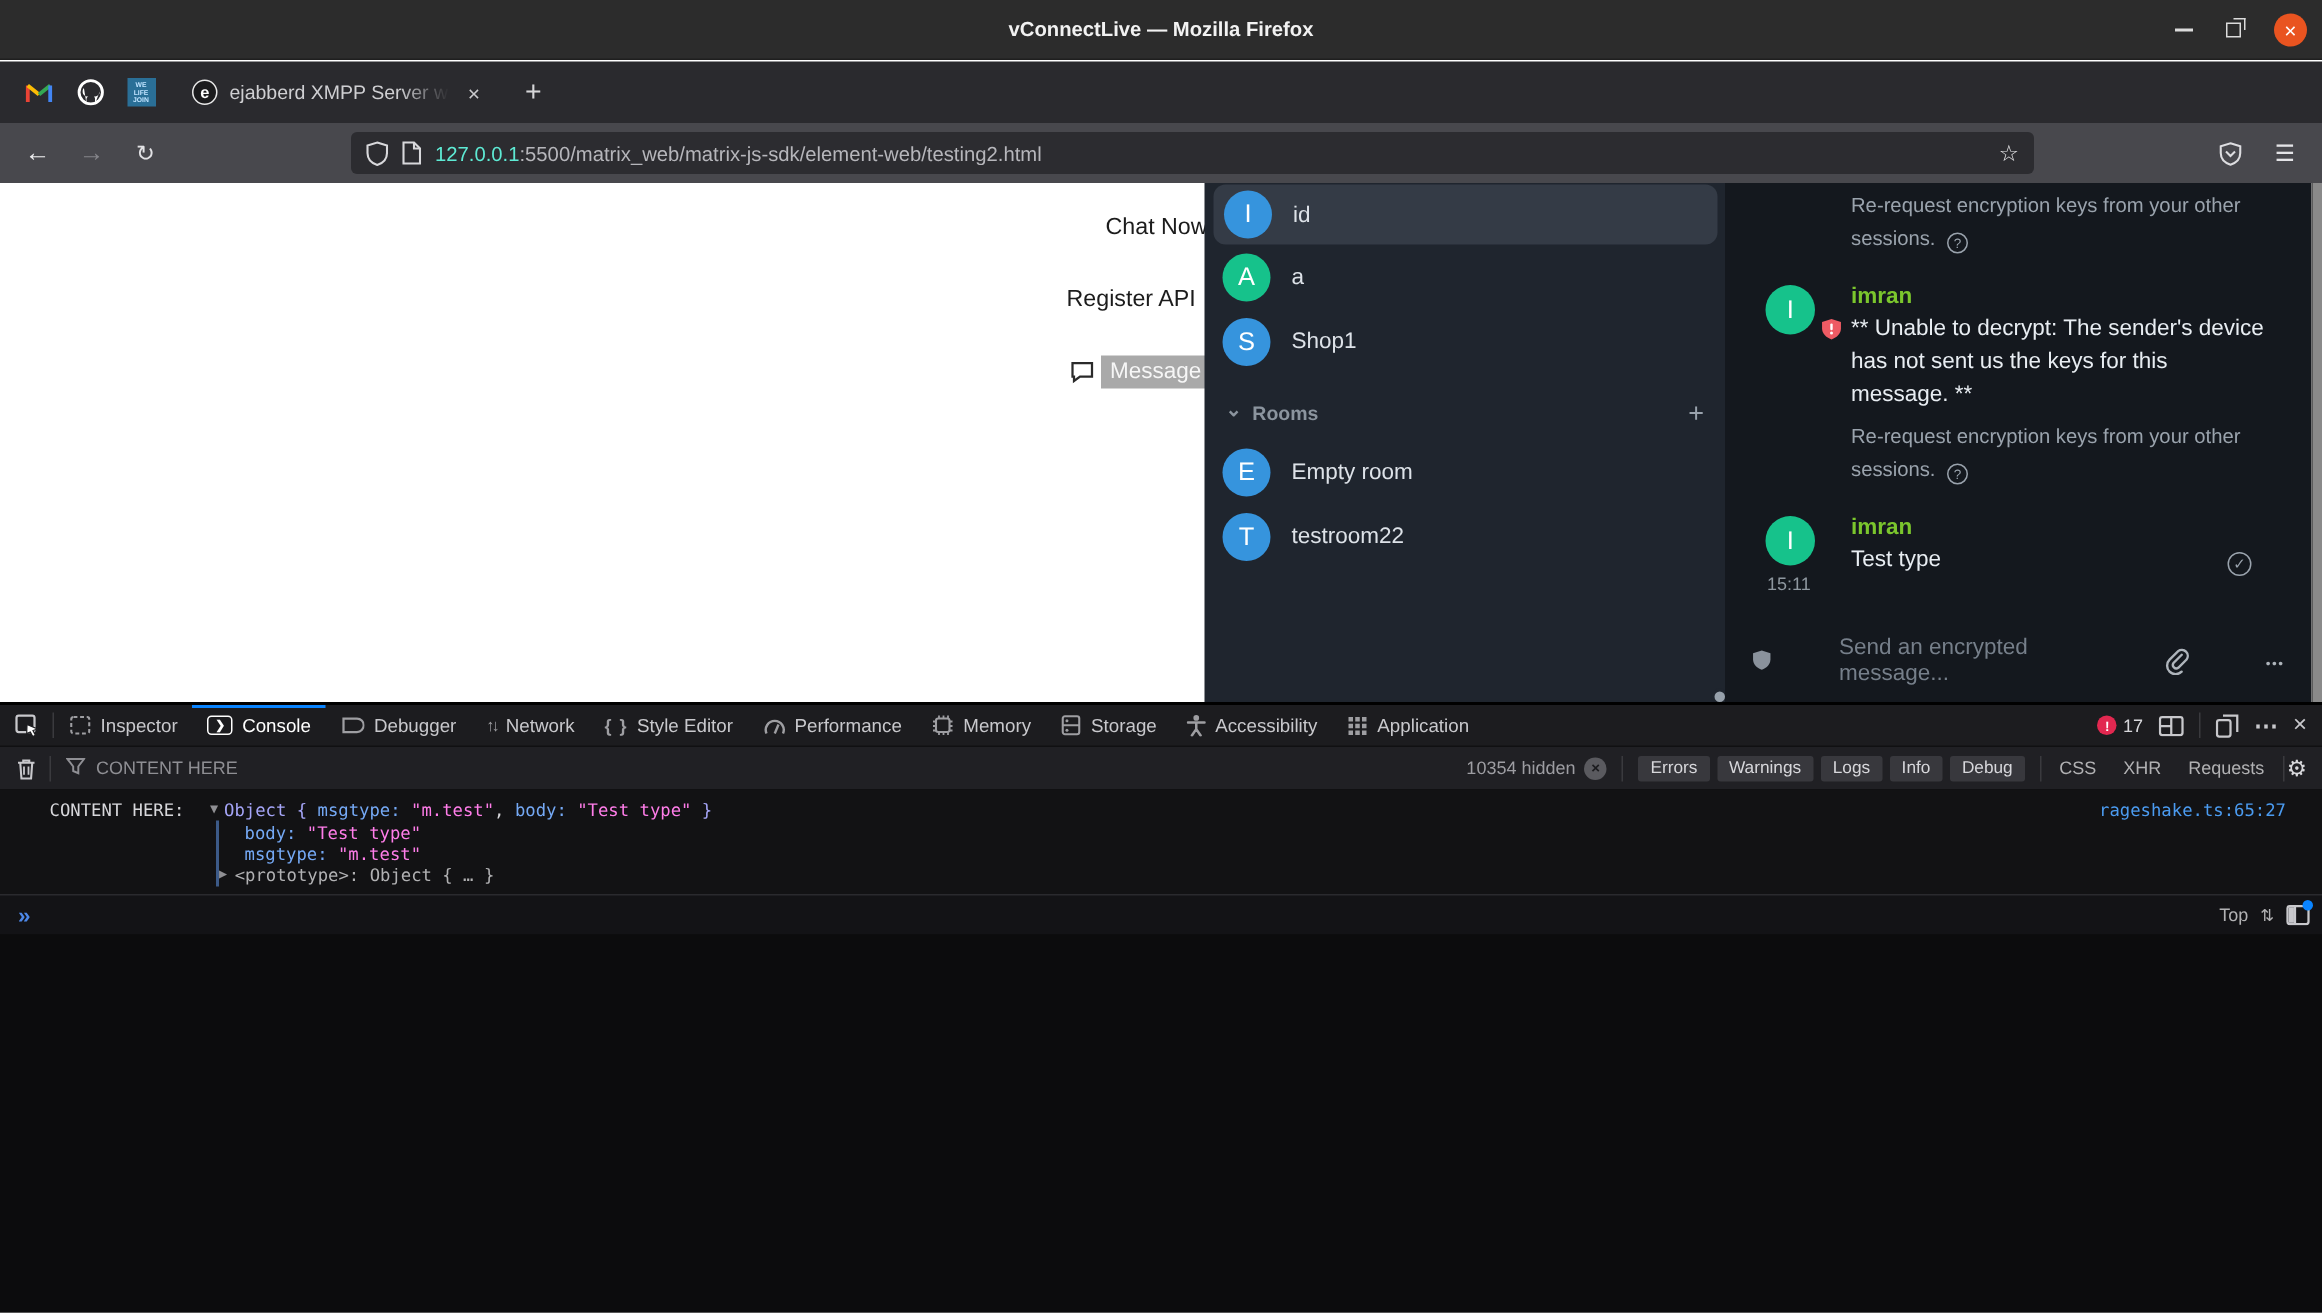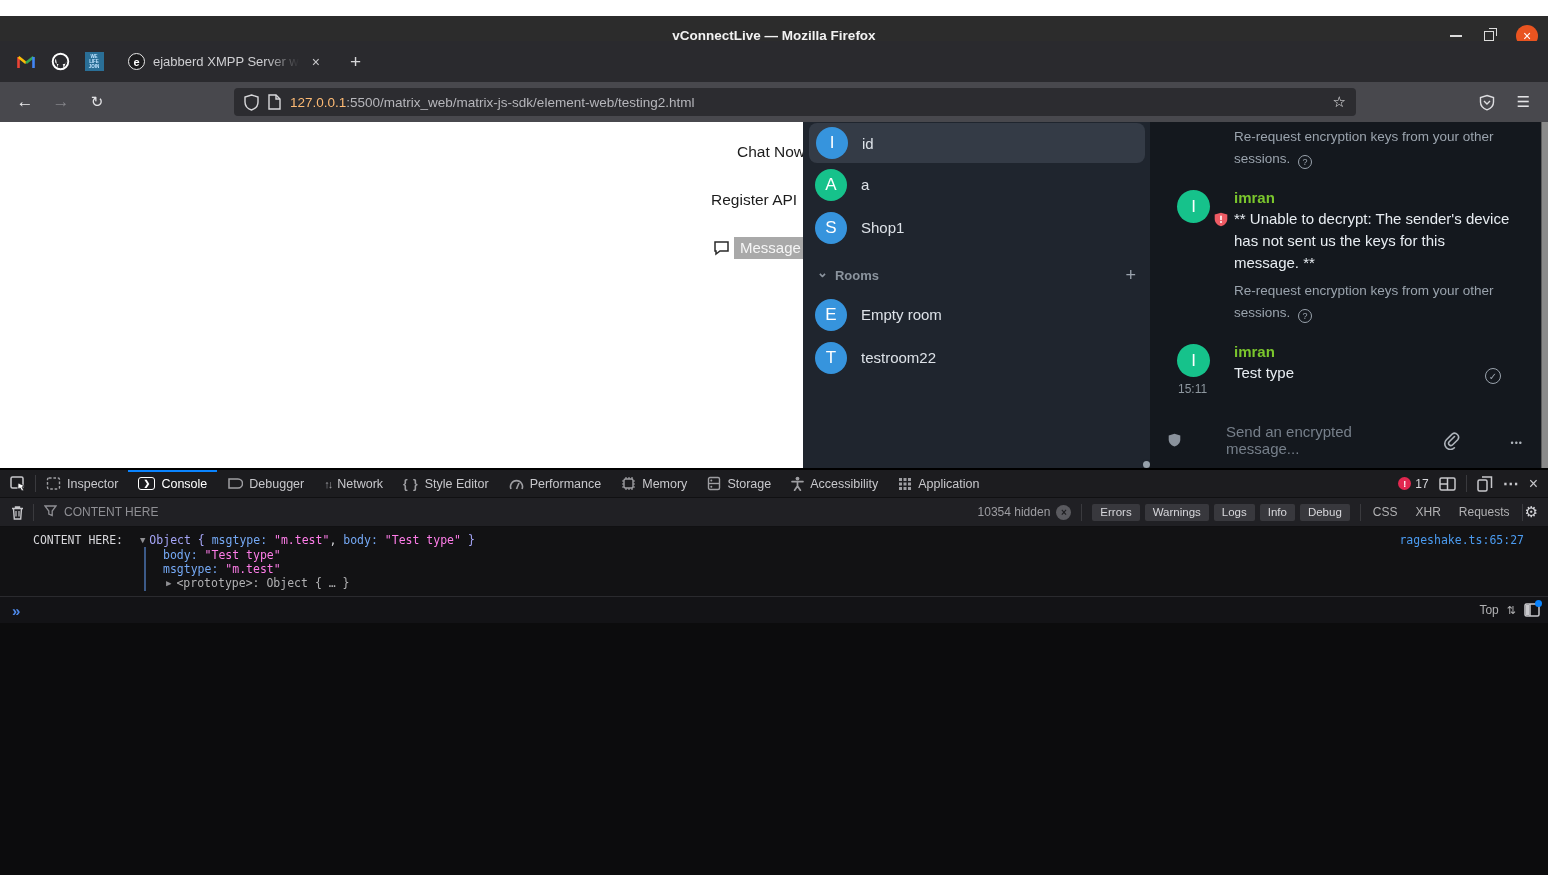--- a/index.html
+++ b/index.html
@@ -1,21 +1,21 @@
 <!DOCTYPE html>
 <html><head>
 <meta charset="utf-8">
 <style>
   * { box-sizing: border-box; margin: 0; padding: 0; }
   html,body { background:#000; }
   body { font-family:"Liberation Sans", sans-serif; }
   .window { position:relative; width:1548px; height:875px; overflow:hidden; background:#fff; }
 
   
-  .titlebar { position:absolute; left:0; top:16px; width:100%; height:40px; background:#2c2c2c; display:flex; align-items:center; justify-content:center; border-bottom:1px solid #1f1f1f; }
+  .titlebar { position:absolute; left:0; top:0; width:100%; height:40px; background:#2c2c2c; display:flex; align-items:center; justify-content:center; border-bottom:1px solid #1f1f1f; }
   .titlebar .title { color:#f2f2f2; font-size:13.5px; font-weight:bold; }
   .win-controls { position:absolute; right:10px; top:0; height:40px; display:flex; align-items:center; gap:22px; }
   .wc-min { width:12px; height:2px; background:#dcdcdc; }
   .wc-restore { width:10px; height:10px; border:1.5px solid #dcdcdc; position:relative; }
   .wc-restore::before { content:""; position:absolute; right:-4px; top:-4px; width:7px; height:7px; border-top:1.5px solid #dcdcdc; border-right:1.5px solid #dcdcdc; }
   .wc-close { width:22px; height:22px; border-radius:50%; background:#e95420; color:#fff; display:flex; align-items:center; justify-content:center; font-size:14px; line-height:1; }
   .wc-close::before { content:"×"; }
 
   
   .tabstrip { position:absolute; left:0; top:41px; width:100%; height:41px; background:#2a2a2e; display:flex; align-items:center; }
@@ -37,21 +37,21 @@
   
   .navbar { position:absolute; left:0; top:82px; width:100%; height:40px; background:#48484d; display:flex; align-items:center; }
   .nav-btn { width:30px; height:28px; display:flex; align-items:center; justify-content:center; font-size:17px; }
   .ic-back::before { content:"←"; color:#ececee; }
   .ic-forward::before { content:"→"; color:#85858a; }
   .ic-reload::before { content:"↻"; color:#e2e2e5; font-size:15px; }
   .nav-left { display:flex; gap:6px; padding-left:10px; }
   .urlbox { margin-left:122px; width:1122px; height:28px; background:#2c2c30; border-radius:4px; display:flex; align-items:center; padding:0 10px; }
   .url-shield, .url-page { margin-right:9px; display:flex; }
   .url-text { font-size:13.5px; color:#b6b6bb; flex:1; white-space:nowrap; overflow:hidden; }
-  .url-host { color:#fdba74; }
+  .url-host { color:#5eead4; }
   .ic-star { color:#e8e8ea; font-size:15px; }
   .ic-star::before { content:"☆"; }
   .nav-right { display:flex; align-items:center; gap:22px; margin-left:auto; padding-right:18px; }
   .ic-menu::before { content:"☰"; color:#e4e4e7; font-size:15px; }
 
   
   .content { position:absolute; left:0; top:122px; width:100%; height:346px; background:#fff; overflow:hidden; }
   .pg-chatnow { position:absolute; left:737px; top:21px; font-size:15.5px; color:#1c1c1c; }
   .pg-register { position:absolute; left:711px; top:69px; font-size:15.5px; color:#1c1c1c; }
   .pg-msgbtn { position:absolute; left:713px; top:115px; display:flex; align-items:center; }
@@ -131,21 +131,21 @@
   .twisty-open { color:#8f8f93; font-size:9px; padding:0 4px 0 10px; }
   .twisty-open::before { content:"▼"; }
   .twisty-closed { color:#8f8f93; font-size:9px; padding-right:5px; }
   .twisty-closed::before { content:"▶"; }
   .tok-obj { color:#a5a5f7; }
   .tok-key { color:#75a9f5; }
   .tok-str { color:#ff7de9; }
   .c-src { margin-left:auto; color:#4b9bf0; padding-right:24px; white-space:nowrap; }
   .c-children { margin-left:144px; border-left:2px solid #3c5a88; padding:1px 0; }
   .c-child { line-height:14px; padding-left:17px; }
-  .c-proto { line-height:14px; padding-left:20px; color:#b1b1b3; display:flex; align-items:center; }
+  .c-proto { line-height:14px; padding-left:0; color:#b1b1b3; display:flex; align-items:center; }
 
   .dt-inputrow { height:27px; background:#131316; border-top:1px solid #2a2a2e; display:flex; align-items:center; flex:0 0 27px; }
   .prompt { color:#4d88e8; font-size:15px; font-weight:bold; padding-left:12px; line-height:1; }
   .prompt::before { content:"»"; }
   .dt-inputrow .right { margin-left:auto; display:flex; align-items:center; gap:8px; padding-right:8px; color:#b1b1b3; font-size:12px; }
   .ic-updown::before { content:"⇅"; font-size:11px; }
   .editor-ic { position:relative; display:flex; }
   .blue-dot { position:absolute; right:-2px; top:-3px; width:7px; height:7px; border-radius:50%; background:#0a84ff; }
   .dt-empty { flex:1; background:#0c0c0d; }
 

